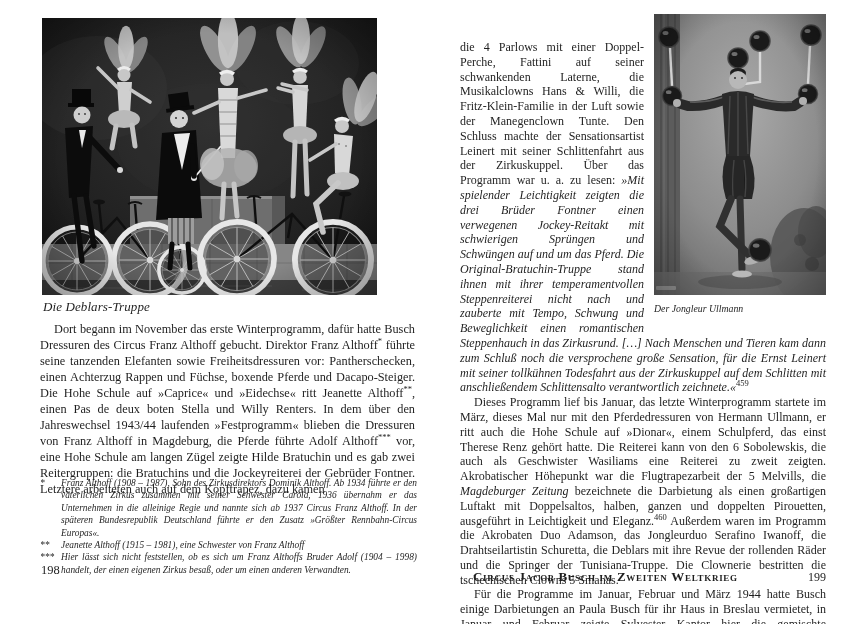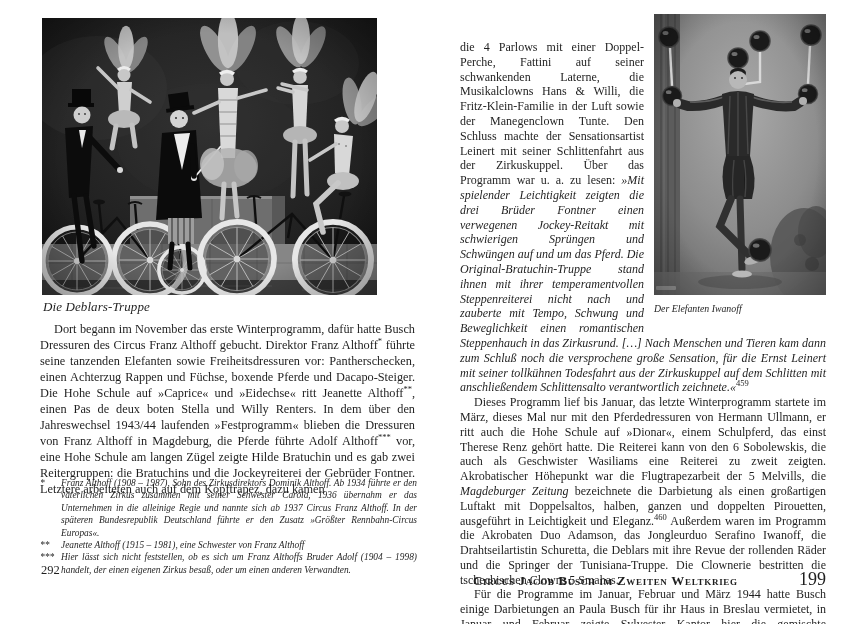--- a/index.html
+++ b/index.html
@@ -30,21 +30,21 @@
   .right-caption{font-style:italic;font-size:9.8px;line-height:11px;margin-top:8px;}
   .head-spacer{height:26px;}
   .right-col p{margin:0;}
   .right-col p.indented{text-indent:14px;}
   .q{font-style:italic;}
   .newsp{font-style:italic;}
   .footer-row{position:absolute;left:460px;top:569px;width:366px;display:flex;
               justify-content:space-between;align-items:baseline;}
   .running-footer{font-variant:small-caps;font-weight:600;font-size:13px;
                   letter-spacing:.7px;padding-left:13px;}
-  .pagenum-right{font-size:18px;}
+  .pagenum-right{font-size:12px;}
 </style>
 </head>
 <body>
 
 <div class="spread">
 
   <svg class="left-photo" viewBox="0 0 335 277" preserveAspectRatio="none" aria-hidden="true">
     <defs>
       <radialGradient id="lbg" cx="50%" cy="38%" r="75%">
         <stop offset="0%" stop-color="#313131"></stop>
@@ -176,21 +176,21 @@
     <div class="fn">
       <span class="fn-marker">**</span>
       <span class="fn-text">Jeanette Althoff (1915 – 1981), eine Schwester von Franz Althoff</span>
     </div>
     <div class="fn">
       <span class="fn-marker">***</span>
       <span class="fn-text">Hier lässt sich nicht feststellen, ob es sich um Franz Althoffs Bruder Adolf (1904 – 1998) handelt, der einen eigenen Zirkus besaß, oder um einen anderen Verwandten.</span>
     </div>
   </div>
 
-  <div class="pagenum-left">292</div>
+  <div class="pagenum-left">198</div>
 
   <div class="right-col">
 
     <div class="float-box">
       <svg class="right-photo" viewBox="0 0 172 281" preserveAspectRatio="none" aria-hidden="true">
         <defs>
           <radialGradient id="rbg" cx="52%" cy="34%" r="80%">
             <stop offset="0%" stop-color="#a9a9a9"></stop>
               <stop offset="55%" stop-color="#8d8d8d"></stop>
             <stop offset="100%" stop-color="#646464"></stop>
@@ -242,21 +242,21 @@
         <path d="M72 142L96 142Q104 164 98 185L72 185Q65 163 72 142Z" fill="#262626"></path>
         <path d="M80 146Q78 166 79 183M90 146Q93 166 91 183" stroke="#585858" stroke-width="1.4" opacity="0.6"></path>
         <path d="M86 185L88 255" stroke="#323232" stroke-width="7" stroke-linecap="round"></path>
         <ellipse cx="88" cy="260" rx="10" ry="3.6" fill="#b8b8b8"></ellipse>
         <path d="M77 185L66 212L94 240" stroke="#303030" stroke-width="7.5" stroke-linecap="round" fill="none"></path>
         <ellipse cx="99" cy="246" rx="9" ry="4" fill="#b0b0b0" transform="rotate(-18 99 246)"></ellipse>
         <use href="#ball" transform="translate(106,236) scale(1.1)"></use>
         <rect x="2" y="272" width="20" height="4" rx="1" fill="#cfcfcf" opacity="0.45"></rect>
         <rect x="0" y="0" width="172" height="281" fill="url(#rvin)"></rect>
       </svg>
-      <div class="right-caption">Der Elefanten Iwanoff</div>
+      <div class="right-caption">Der Jongleur Ullmann</div>
     </div>
 
     <div class="head-spacer"></div>
 
     <p><span>die 4 Parlows mit einer Doppel-Perche, Fattini auf seiner schwankenden Laterne, die Musikalclowns Hans &amp; Willi, die Fritz-Klein-Familie in der Luft sowie der Manegenclown Tunte. Den Schluss machte der Sensationsartist Leinert mit seiner Schlittenfahrt aus der Zirkuskuppel. Über das Programm war u. a. zu lesen: </span><span class="q">»Mit spielender Leichtigkeit zeigten die drei Brüder Fontner einen verwegenen Jockey-Reitakt mit schwierigen Sprüngen und Schwüngen auf und um das Pferd. Die Original-Bratuchin-Truppe stand ihnen mit ihrer temperamentvollen Steppenreiterei nicht nach und zauberte mit Tempo, Schwung und Beweglichkeit einen romantischen Steppenhauch in das Zirkusrund. […] Nach Menschen und Tieren kam dann zum Schluß noch die versprochene große Sensation, für die Ernst Leinert mit seiner tollkühnen Todesfahrt aus der Zirkuskuppel auf dem Schlitten mit anschließendem Schlittensalto verantwortlich zeichnete.«</span><sup class="fnref">459</sup></p>
 
     <p class="indented"><span>Dieses Programm lief bis Januar, das letzte Winterprogramm startete im März, dieses Mal nur mit den Pferdedressuren von Hermann Ullmann, er ritt auch die Hohe Schule auf »Dionar«, einem Schulpferd, das einst Therese Renz gehört hatte. Die Reiterei kann von den 6 Sobolewskis, die auch als Geschwister Wasiliams eine Reiterei zu zweit zeigten. Akrobatischer Höhepunkt war die Flugtrapezarbeit der 5 Melvills, die </span><span class="newsp">Magdeburger Zeitung</span><span> bezeichnete die Darbietung als einen großartigen Luftakt mit Doppelsaltos, halben, ganzen und doppelten Pirouetten, ausgeführt in Leichtigkeit und Eleganz.</span><sup class="fnref">460</sup><span> Außerdem waren im Programm die Akrobaten Duo Adamson, das Jongleurduo Serafino Iwanoff, die Drahtseilartistin Schuretta, die Deblars mit ihre Revue der rollenden Räder und die Springer der Tunisiana-Truppe. Die Clownerie bestritten die tschechischen Clowns 5 Smahas.</span></p>
 
     <p class="indented">Für die Programme im Januar, Februar und März 1944 hatte Busch einige Darbietungen an Paula Busch für ihr Haus in Breslau vermietet, in Januar und Februar zeigte Sylvester Kantor hier die gemischte Raubtiergruppe, im Februar kam</p>
   </div>

